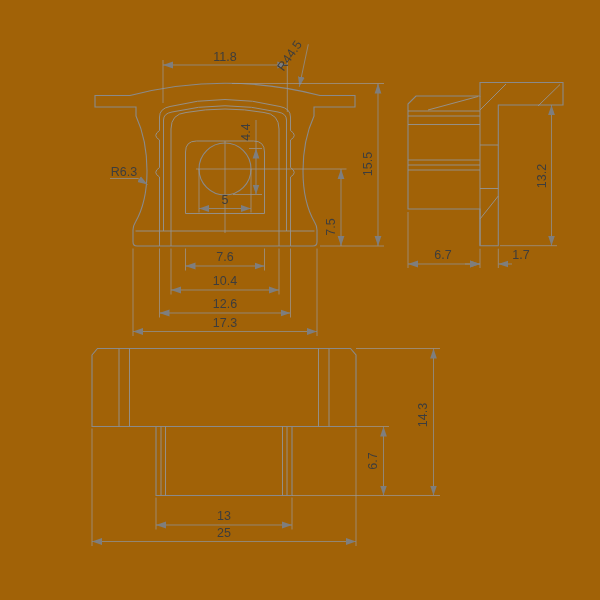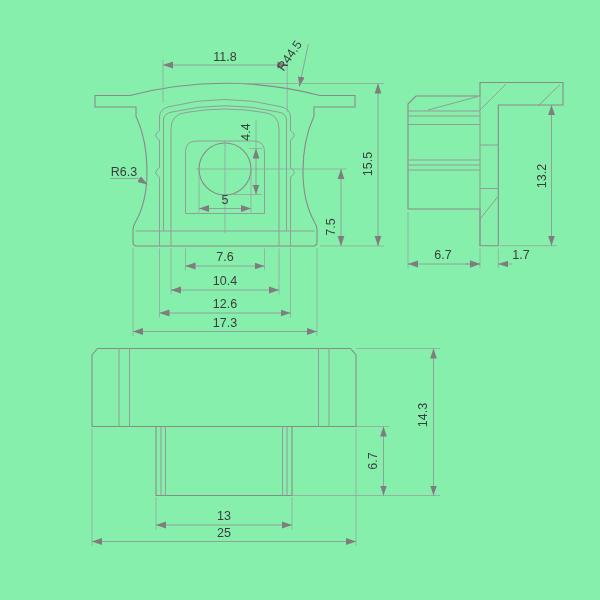--- a/index.html
+++ b/index.html
@@ -1,16 +1,16 @@
 <!DOCTYPE html>
 <html><head>
 <meta charset="utf-8">
 <style>
   html,body{margin:0;padding:0;background:#ffffff;}
-  .stage{position:relative;width:600px;height:600px;background:#86efac;overflow:hidden;
+  .stage{position:relative;width:600px;height:600px;background:#a16207;overflow:hidden;
          font-family:"Liberation Sans", sans-serif;}
   svg{position:absolute;left:0;top:0;}
   .ol{fill:none;stroke:#8a8a8a;stroke-width:1.1;}          
   .il{fill:none;stroke:#949494;stroke-width:0.9;}          
   .dl{fill:none;stroke:#8f8f8f;stroke-width:0.8;}          
   .xl{fill:none;stroke:#9b9b9b;stroke-width:0.7;}          
   .cl{fill:none;stroke:#9b9b9b;stroke-width:0.7;}          
   text{font-family:"Liberation Sans", sans-serif;font-size:12.5px;fill:#3d3d3d;}
   .dimtxt{text-anchor:middle;}
 </style>

